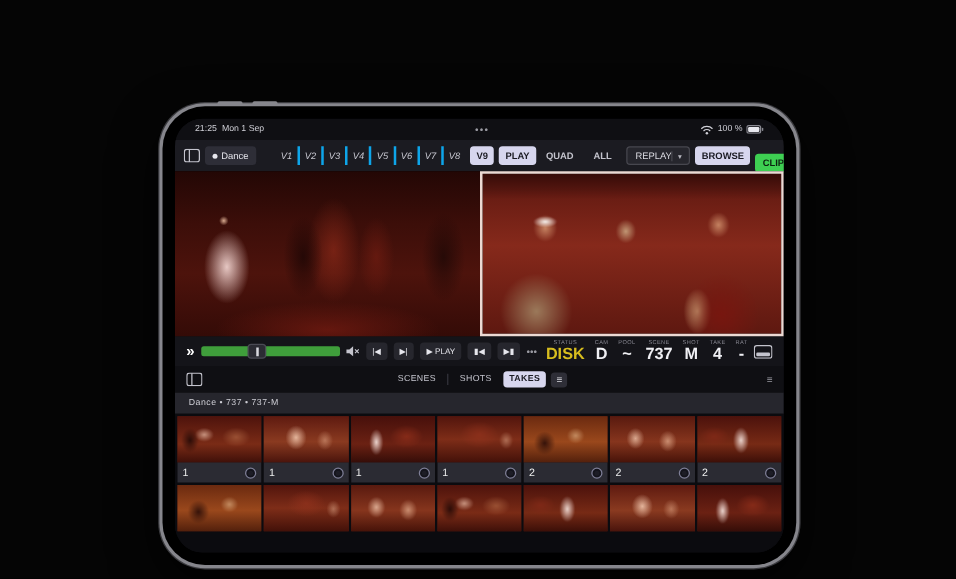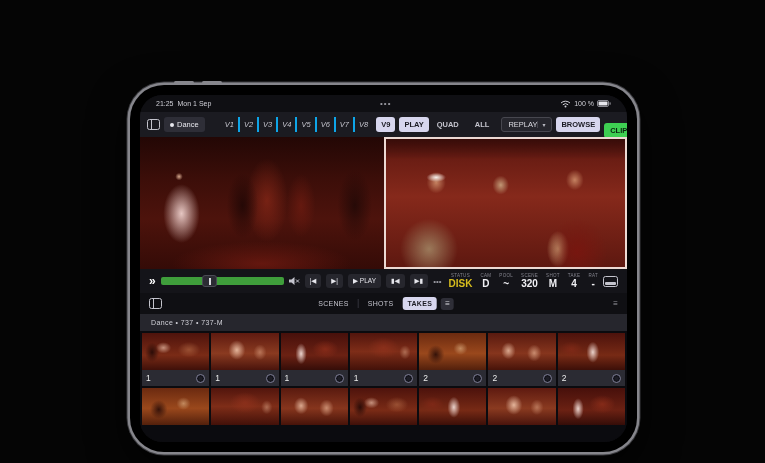--- a/index.html
+++ b/index.html
@@ -77,21 +77,21 @@
   .transport { height:24px; flex:0 0 24px; background:#141419; display:flex; align-items:center; gap:5px; padding:0 9px; }
   .skip { color:#fff; font-size:12px; font-weight:bold; line-height:1; }
   .progress { position:relative; width:178px; height:8px; background:#3f9e3b; border-radius:2px; }
   .scrub { position:absolute; top:-2px; width:15px; height:12px; background:#2b2b33; border:1px solid #4a4a54; border-radius:3px; display:flex; align-items:center; justify-content:center; }
   .scrub::after { content:""; width:1.5px; height:7px; background:#d8d8de; }
   .tbtn { background:#26262d; border-radius:3px; padding:3px 5px; font-size:6.5px; color:#e6e6ec; white-space:nowrap; }
   .more-dots { color:#9a9aa2; font-size:8px; }
   .fields { display:flex; gap:8px; align-items:flex-end; margin-left:2px; }
   .field { display:flex; flex-direction:column; align-items:center; line-height:1.15; }
   .f-label { font-size:4.5px; color:#84848e; letter-spacing:.3px; }
-  .f-value { font-size:10px; color:#f0f0f4; font-weight:bold; }
+  .f-value { font-size:13px; color:#f0f0f4; font-weight:bold; }
   .f-disk { color:#d7bd1e; }
 
   
   .tabbar { height:21px; flex:0 0 21px; background:#0f0f13; display:flex; align-items:center; padding:0 9px; position:relative; font-size:7px; }
   .tab-center { position:absolute; left:50%; transform:translateX(-50%); display:flex; align-items:center; gap:4px; }
   .tab { padding:3px 5px; color:#c4c4cd; letter-spacing:.3px; }
   .tab-sep { width:1px; height:9px; background:#33333b; }
   .tab-active { background:#d7d6ee; color:#1a1a22; border-radius:3px; font-weight:bold; }
   .hamburger { background:#2e2e37; border-radius:3px; padding:2px 4px; color:#d8d8de; font-size:8px; line-height:1; }
   .tb-right { margin-left:auto; color:#9a9aa2; font-size:8px; }
@@ -229,21 +229,21 @@
           <div class="field">
             <span class="f-label">CAM</span>
             <span class="f-value">D</span>
           </div>
           <div class="field">
             <span class="f-label">POOL</span>
             <span class="f-value">~</span>
           </div>
           <div class="field">
             <span class="f-label">SCENE</span>
-            <span class="f-value">320</span>
+            <span class="f-value">737</span>
           </div>
           <div class="field">
             <span class="f-label">SHOT</span>
             <span class="f-value">M</span>
           </div>
           <div class="field">
             <span class="f-label">TAKE</span>
             <span class="f-value">4</span>
           </div>
           <div class="field">

